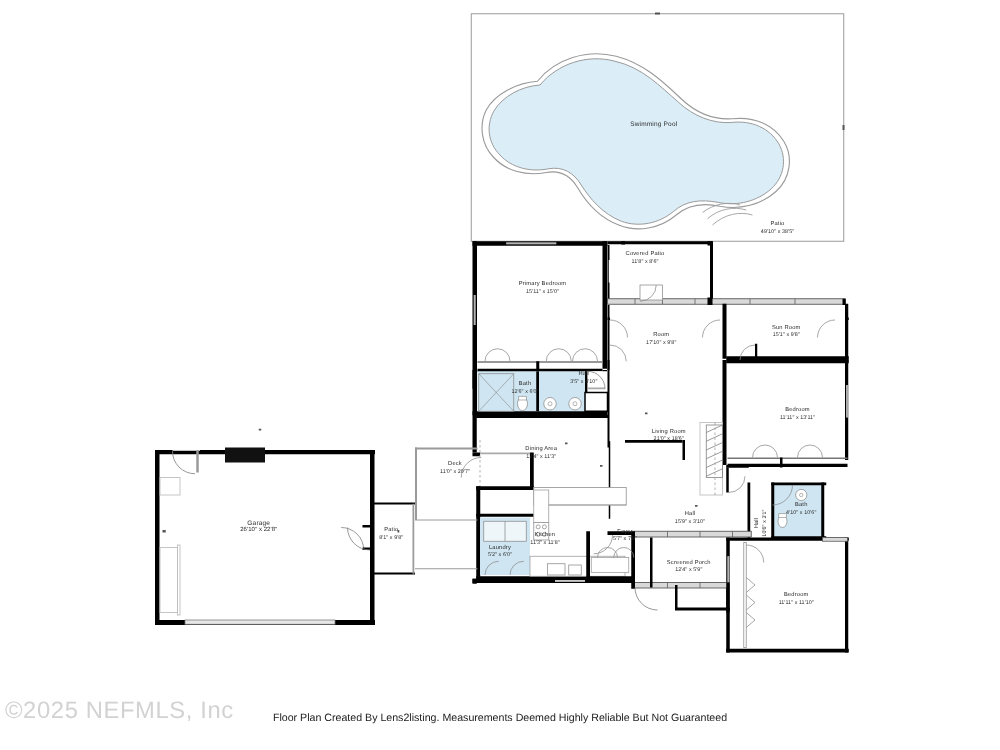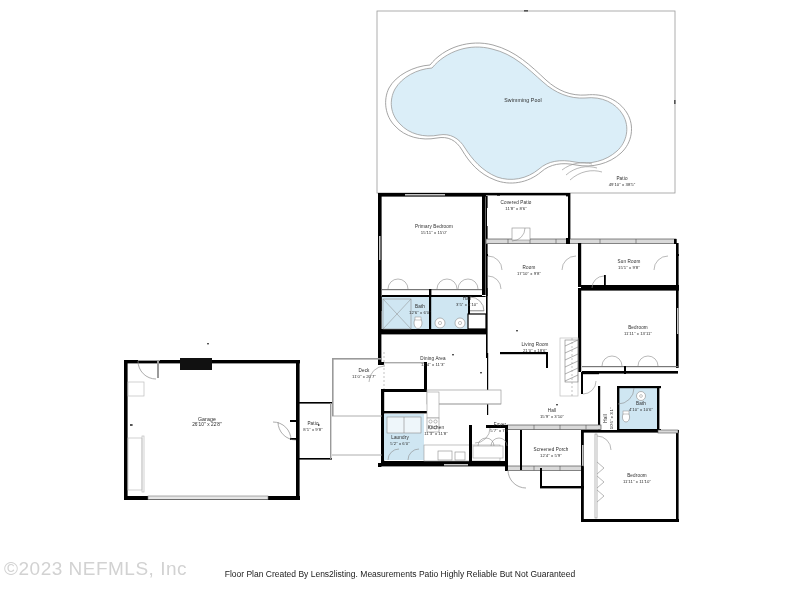--- a/index.html
+++ b/index.html
@@ -397,14 +397,14 @@
     <div class="lbl" style="left: 491px; top: 447px; width: 120px;">
       <span class="nm">Screened Porch</span>
       <span class="dm">12'4" x 5'9"</span>
     </div>
     <div class="lbl" style="left: 577px; top: 473px; width: 120px;">
       <span class="nm">Bedroom</span>
       <span class="dm">11'11" x 11'10"</span>
     </div>
   </div>
 
-<div class="wm">©2023 NEFMLS, Inc</div>
-<div class="caption">Floor Plan Created By Lens2listing. Measurements Patio Highly Reliable But Not Guaranteed</div>
+<div class="wm">©2025 NEFMLS, Inc</div>
+<div class="caption">Floor Plan Created By Lens2listing. Measurements Deemed Highly Reliable But Not Guaranteed</div>
 
 </body></html>

